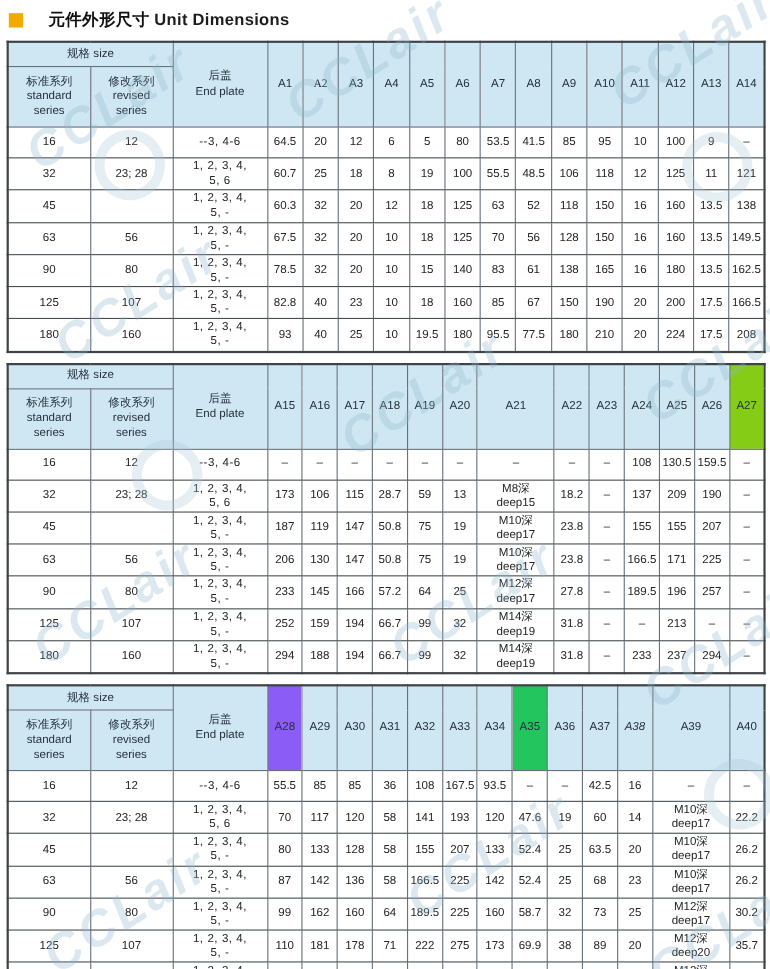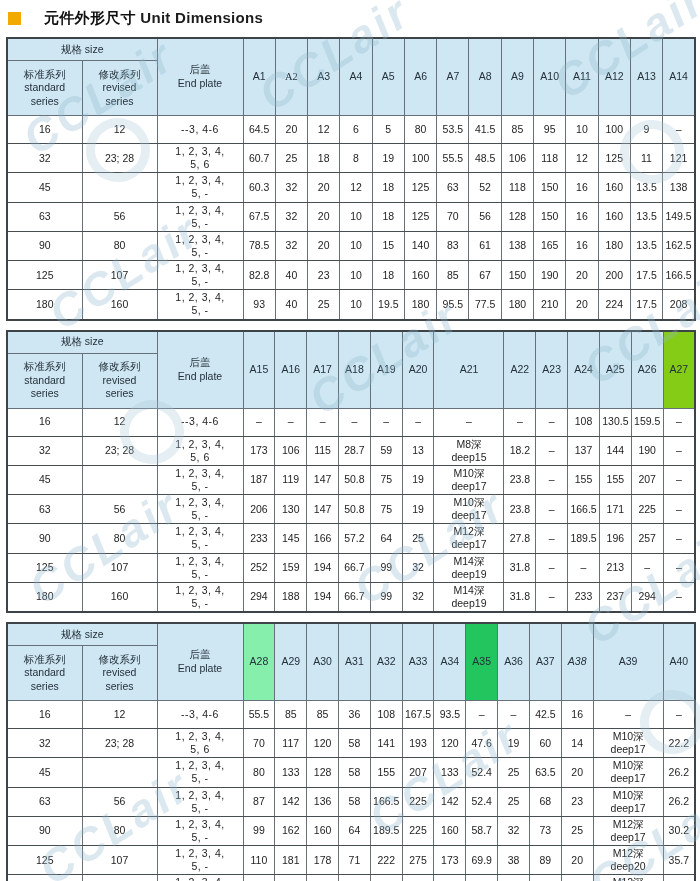--- a/index.html
+++ b/index.html
@@ -343,21 +343,21 @@
             <td>106</td>
             <td>115</td>
             <td>28.7</td>
             <td>59</td>
             <td>13</td>
             <td>M8深
 deep15</td>
             <td>18.2</td>
             <td>–</td>
             <td>137</td>
-            <td>144</td>
+            <td>209</td>
             <td>190</td>
             <td>–</td>
           </tr>
           <tr>
             <td>45</td>
             <td></td>
             <td class="ep">1, 2, 3, 4,
 5, -</td>
             <td>187</td>
             <td>119</td>
@@ -476,21 +476,21 @@
           <col>
           <col>
           <col style="width: 70px;">
           <col>
         </colgroup>
         <thead>
           <tr class="h1">
             <th colspan="2" style="background: rgb(207, 231, 243);">规格 size</th>
             <th rowspan="2" style="background: rgb(207, 231, 243);">后盖
 End plate</th>
-            <th rowspan="2" style="background: #86efac;">A28</th>
+            <th rowspan="2" style="background: #8b5cf6;">A28</th>
             <th rowspan="2" style="background: rgb(207, 231, 243);">A29</th>
             <th rowspan="2" style="background: rgb(207, 231, 243);">A30</th>
             <th rowspan="2" style="background: rgb(207, 231, 243);">A31</th>
             <th rowspan="2" style="background: rgb(207, 231, 243);">A32</th>
             <th rowspan="2" style="background: rgb(207, 231, 243);">A33</th>
             <th rowspan="2" style="background: rgb(207, 231, 243);">A34</th>
             <th rowspan="2" style="background: #22c55e;">A35</th>
             <th rowspan="2" style="background: rgb(207, 231, 243);">A36</th>
             <th rowspan="2" style="background: rgb(207, 231, 243);">A37</th>
             <th rowspan="2" style="background: rgb(207, 231, 243); font-style: italic;">A38</th>

